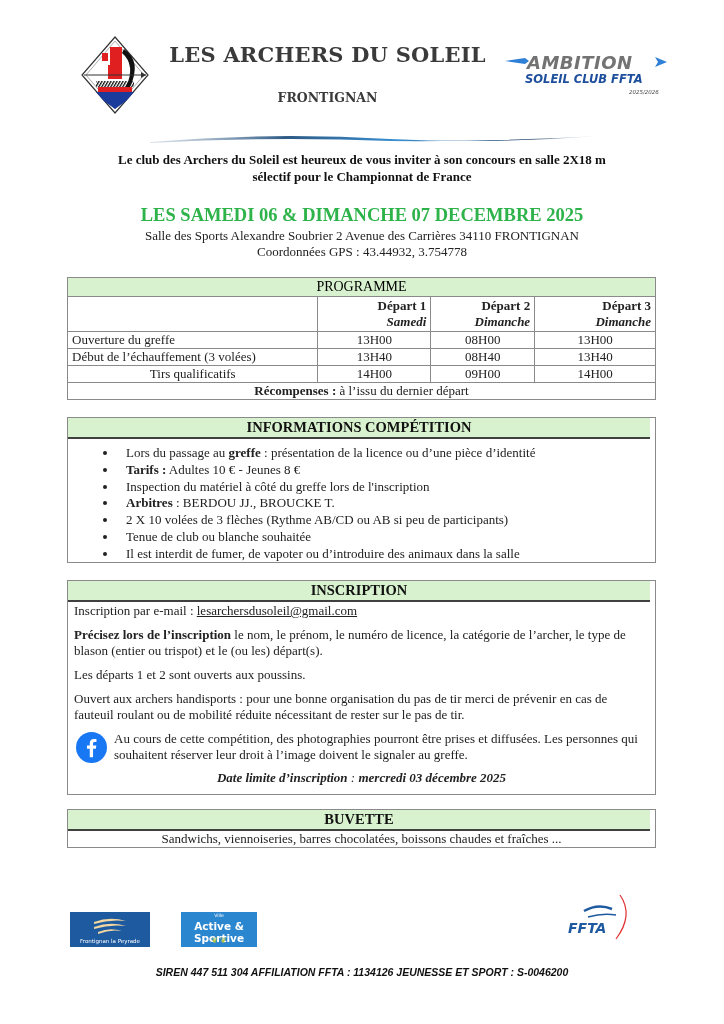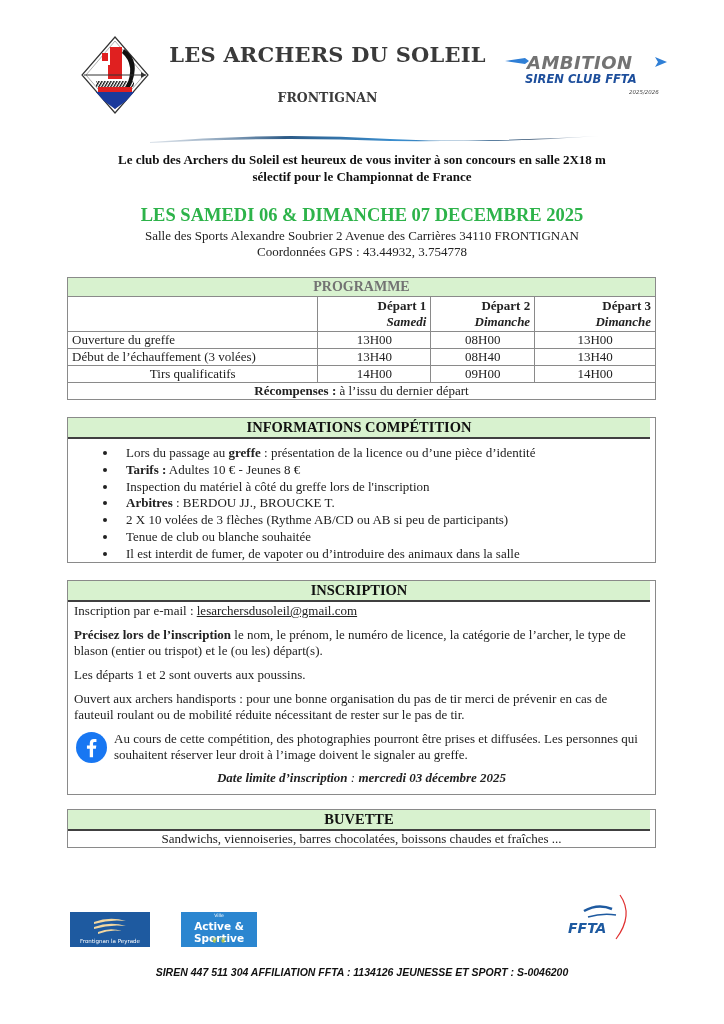--- a/index.html
+++ b/index.html
@@ -25,21 +25,21 @@
   .swoosh { left: 150px; top: 130px; width: 450px; height: 18px; }
 
   
   .intro { left: 40px; top: 152px; width: 644px; text-align: center; font-weight: bold; font-size: 13px; line-height: 16.5px; color: #111; }
   .date-title { left: 40px; top: 205px; width: 644px; text-align: center; font-weight: bold; font-size: 18.5px; color: #2db34a; }
   .venue { left: 40px; top: 228px; width: 644px; text-align: center; font-size: 13px; line-height: 16px; color: #222; }
 
   
   table.prog { position: absolute; left: 67px; top: 277px; width: 589px; border-collapse: collapse; font-size: 13px; color: #222; }
   table.prog td, table.prog th { border: 1px solid #8a8a8a; padding: 0 4px; height: 16px; line-height: 16px; }
-  table.prog .hdr { background: #d8f2cf; text-align: center; font-weight: bold; font-size: 14px; height: 18px; color: #737373; }
+  table.prog .hdr { background: #d8f2cf; text-align: center; font-weight: normal; font-size: 14px; height: 18px; color: #000000; }
   table.prog .col-h { text-align: right; font-weight: bold; line-height: 16px; padding: 1px 4px; margin-top: 44px; }
   table.prog .col-h i { font-weight: bold; }
   table.prog .c { text-align: center; }
   table.prog .lbl-center { text-align: center; }
   table.prog .foot { text-align: center; }
 
   
   .box { position: absolute; left: 67px; width: 587px; border: 1px solid #8a8a8a; font-size: 13px; color: #222; }
   .box .bh { background: #d8f2cf; text-align: center; font-weight: bold; font-size: 14.5px; height: 19px; line-height: 19px;
     border-bottom: 2px solid #404040; color: #111; margin-right: 5px; }
@@ -97,21 +97,21 @@
 <div class="abs club-city">FRONTIGNAN</div>
 
 <div class="abs ambition">
   <svg style="position:absolute;left:0;top:4px" width="24" height="10">
     <polygon points="0,5 20,2 24,5 20,8" fill="#2f7fd6"></polygon>
   </svg>
   <span class="amb-title">AMBITION</span>
   <svg style="position:absolute;left:150px;top:5px" width="12" height="10">
     <polygon points="0,0 12,5 0,10 3,5" fill="#2f7fd6"></polygon>
   </svg>
-  <span class="amb-sub">SIREN CLUB FFTA</span>
+  <span class="amb-sub">SOLEIL CLUB FFTA</span>
   <span class="amb-year">2025/2026</span>
 </div>
 
 <svg class="abs swoosh" viewBox="0 0 450 18" preserveAspectRatio="none">
   <defs>
     <linearGradient id="sw" x1="0" x2="1">
       <stop offset="0" stop-color="#8aa0b8" stop-opacity="0.3"></stop>
       <stop offset="0.3" stop-color="#2c5a86"></stop>
       <stop offset="0.55" stop-color="#3b8fd0"></stop>
       <stop offset="0.85" stop-color="#2c4a6a"></stop>

